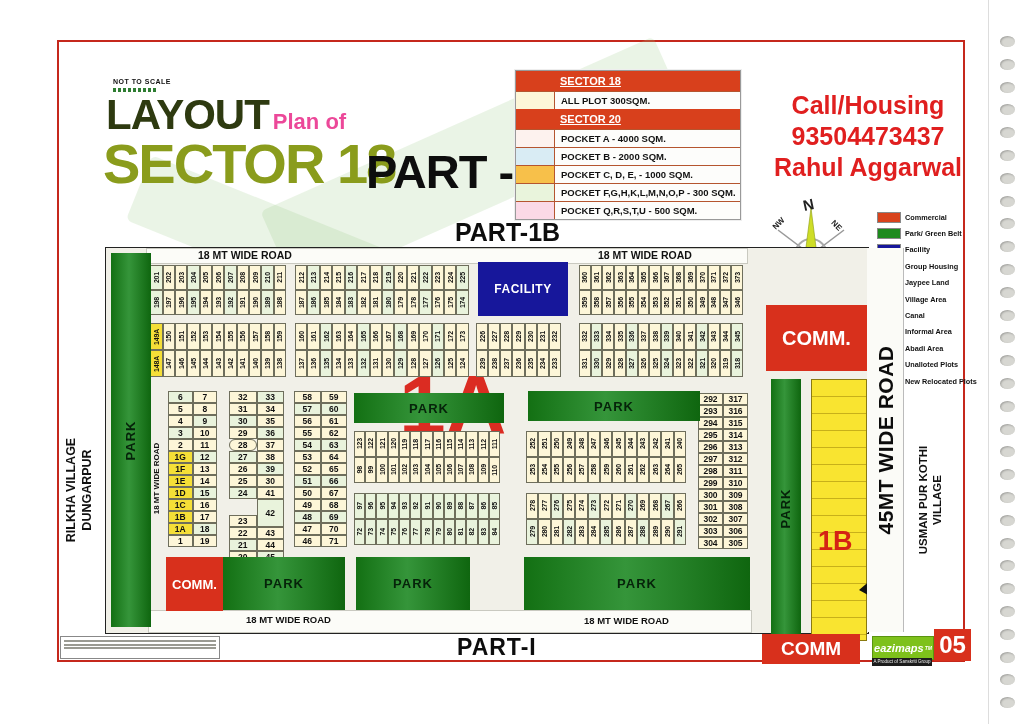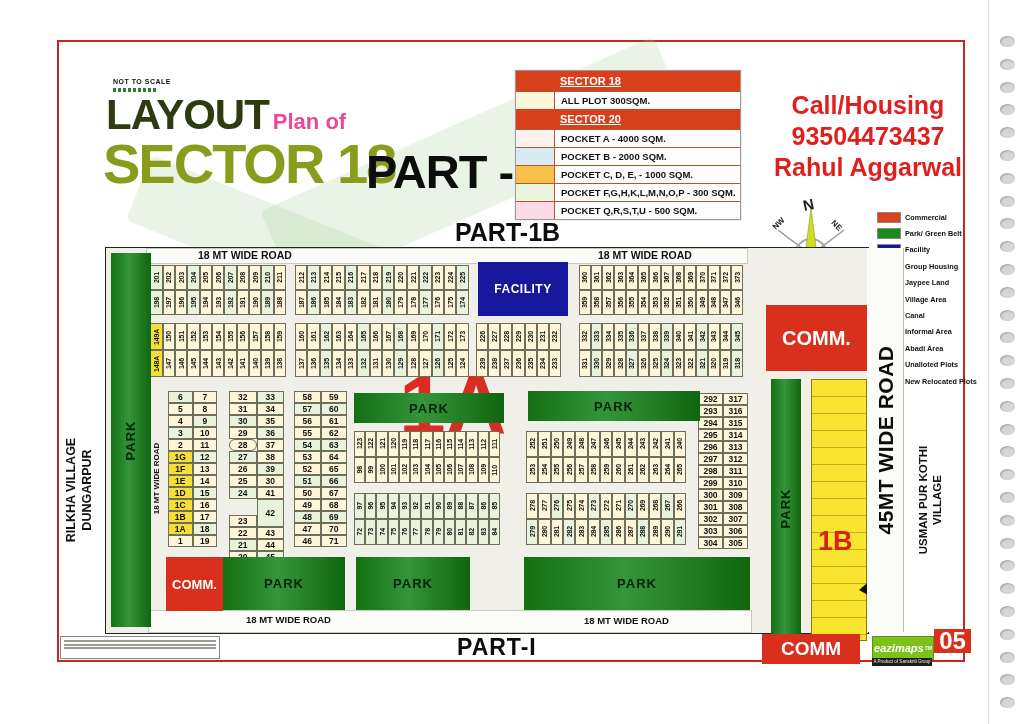--- a/index.html
+++ b/index.html
@@ -69,21 +69,21 @@
   .road45>div{transform:rotate(-90deg);white-space:nowrap;font-size:21px;font-weight:900;color:#0c0c0c;letter-spacing:.5px;}
   .partlab{position:absolute;font-weight:900;color:#0d0d0d;}
   .disc{position:absolute;left:60px;top:636px;width:152px;height:17px;border:.7px solid #888;background:#fff;
         padding:2px 3px;}
   .disc i{display:block;height:2px;margin:1.4px 0;background:#9a9a92;}
   .brand{position:absolute;left:872px;top:636px;width:60px;height:22px;background:#7ec11b;border:1px solid #5a9410;
          display:flex;align-items:center;justify-content:center;color:#fff;font-size:11px;font-weight:800;font-style:italic;}
   .brand sup{font-size:5px;margin-left:1px;}
   .brandtag{position:absolute;left:872px;top:658px;width:60px;height:8px;background:#1c1c1c;color:#eee;
             font-size:4.5px;line-height:8px;text-align:center;white-space:nowrap;overflow:hidden;}
-  .pageno{position:absolute;left:934px;top:629px;width:37px;height:24px;background:#d8301c;
+  .pageno{position:absolute;left:934px;top:629px;width:37px;height:32px;background:#d8301c;
           display:flex;align-items:center;justify-content:center;color:#fff;font-size:24px;font-weight:900;}
   .compass-lab{position:absolute;font-weight:900;color:#222;}
   .cursor{position:absolute;left:858px;top:576px;}
 </style>
 </head>
 <body>
 
 <div class="page-edge"></div>
 <div class="frame"></div>
 <div class="ribbon" style="left:260px;top:120px;width:430px;height:90px;"></div>

